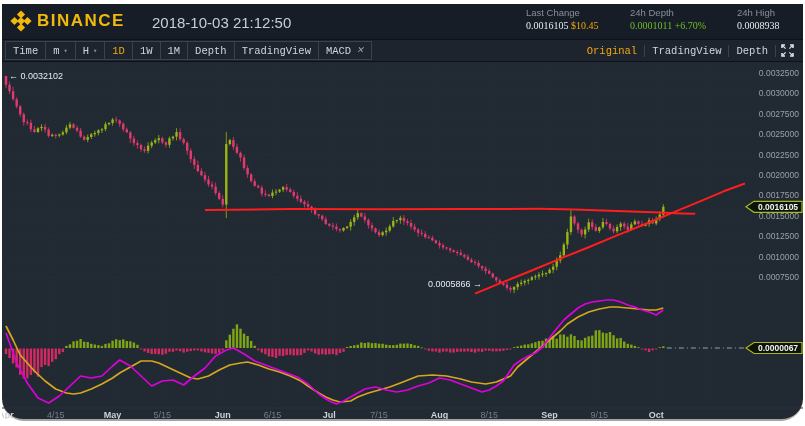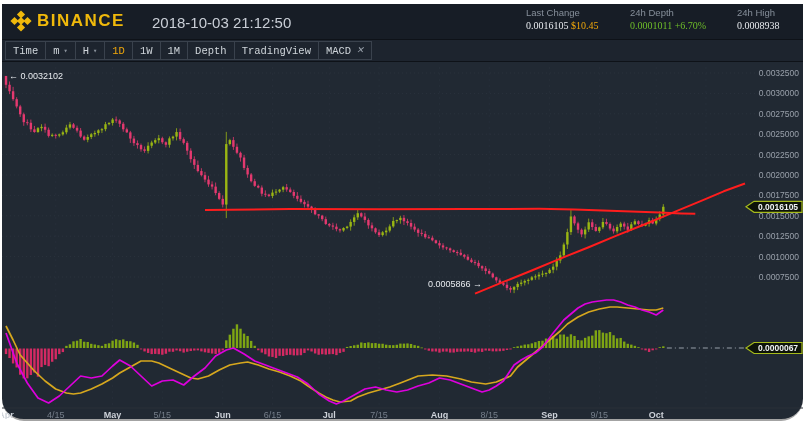--- a/index.html
+++ b/index.html
@@ -74,20 +74,31 @@
       <div class="tb-left" id="tb-left">
           <div class="chip">Time</div>
           <div class="chip">m<span class="caret">▾</span></div>
           <div class="chip">H<span class="caret">▾</span></div>
           <div class="chip active">1D</div>
           <div class="chip">1W</div>
           <div class="chip">1M</div>
           <div class="chip">Depth</div>
           <div class="chip">TradingView</div>
           <div class="chip">MACD<span class="xicon">✕</span></div>
+        </div>
+      <div class="tb-right" id="tb-right">
+          <div class="chip active">Original</div>
+          <div class="chip">TradingView</div>
+          <div class="chip">Depth</div>
+          <div class="fsbtn">
+            <svg width="13" height="13" viewBox="0 0 13 13" fill="none" stroke="#dfe3e8" stroke-width="1.6">
+              <path d="M1 4 V1 H4 M9 1 H12 V4 M12 9 V12 H9 M4 12 H1 V9"></path>
+              <path d="M1 1 L4.6 4.6 M12 1 L8.4 4.6 M12 12 L8.4 8.4 M1 12 L4.6 8.4" stroke-width="1.2"></path>
+            </svg>
+          </div>
         </div>
     </div>
 
     <div class="chart-wrap">
       <svg id="chart-svg" width="801" height="358" viewBox="0 0 801 358">
           <g>
             <line x1="0" y1="12" x2="758" y2="12" stroke="#2a323d" stroke-dasharray="1,3"></line>
             <line x1="0" y1="32.399999999999984" x2="758" y2="32.399999999999984" stroke="#2a323d" stroke-dasharray="1,3"></line>
             <line x1="0" y1="52.800000000000004" x2="758" y2="52.800000000000004" stroke="#2a323d" stroke-dasharray="1,3"></line>
             <line x1="0" y1="73.19999999999999" x2="758" y2="73.19999999999999" stroke="#2a323d" stroke-dasharray="1,3"></line>

